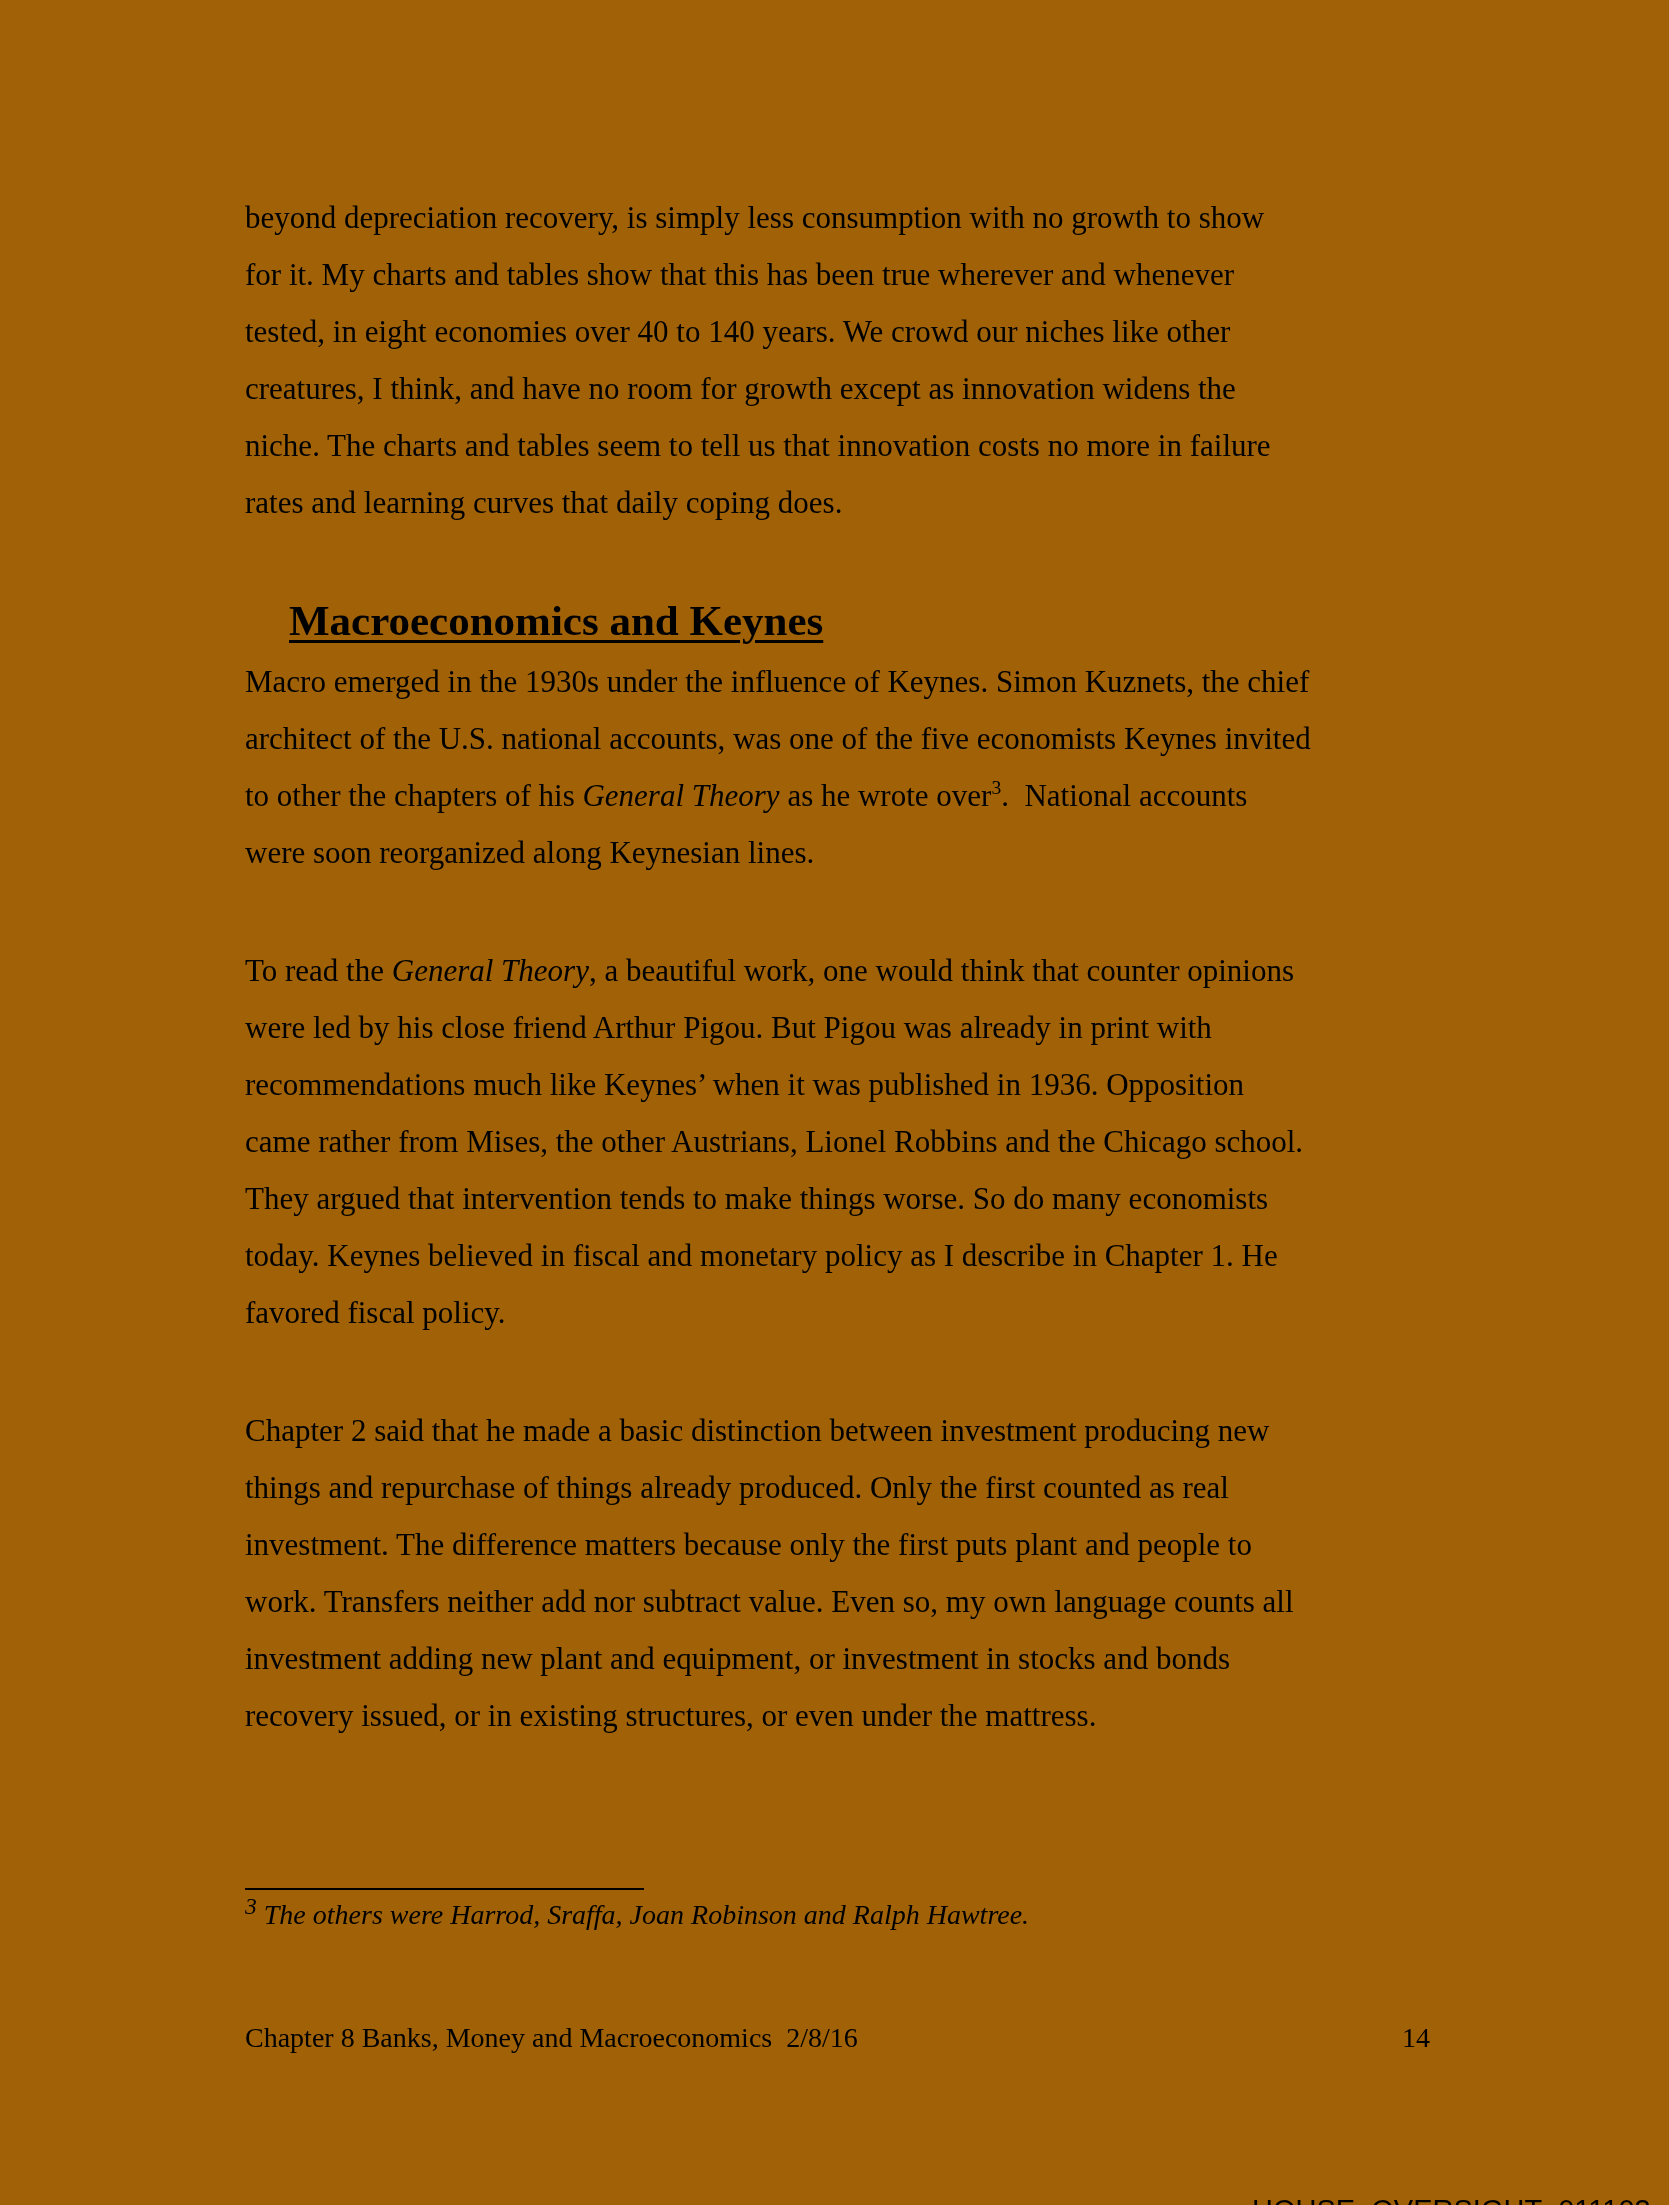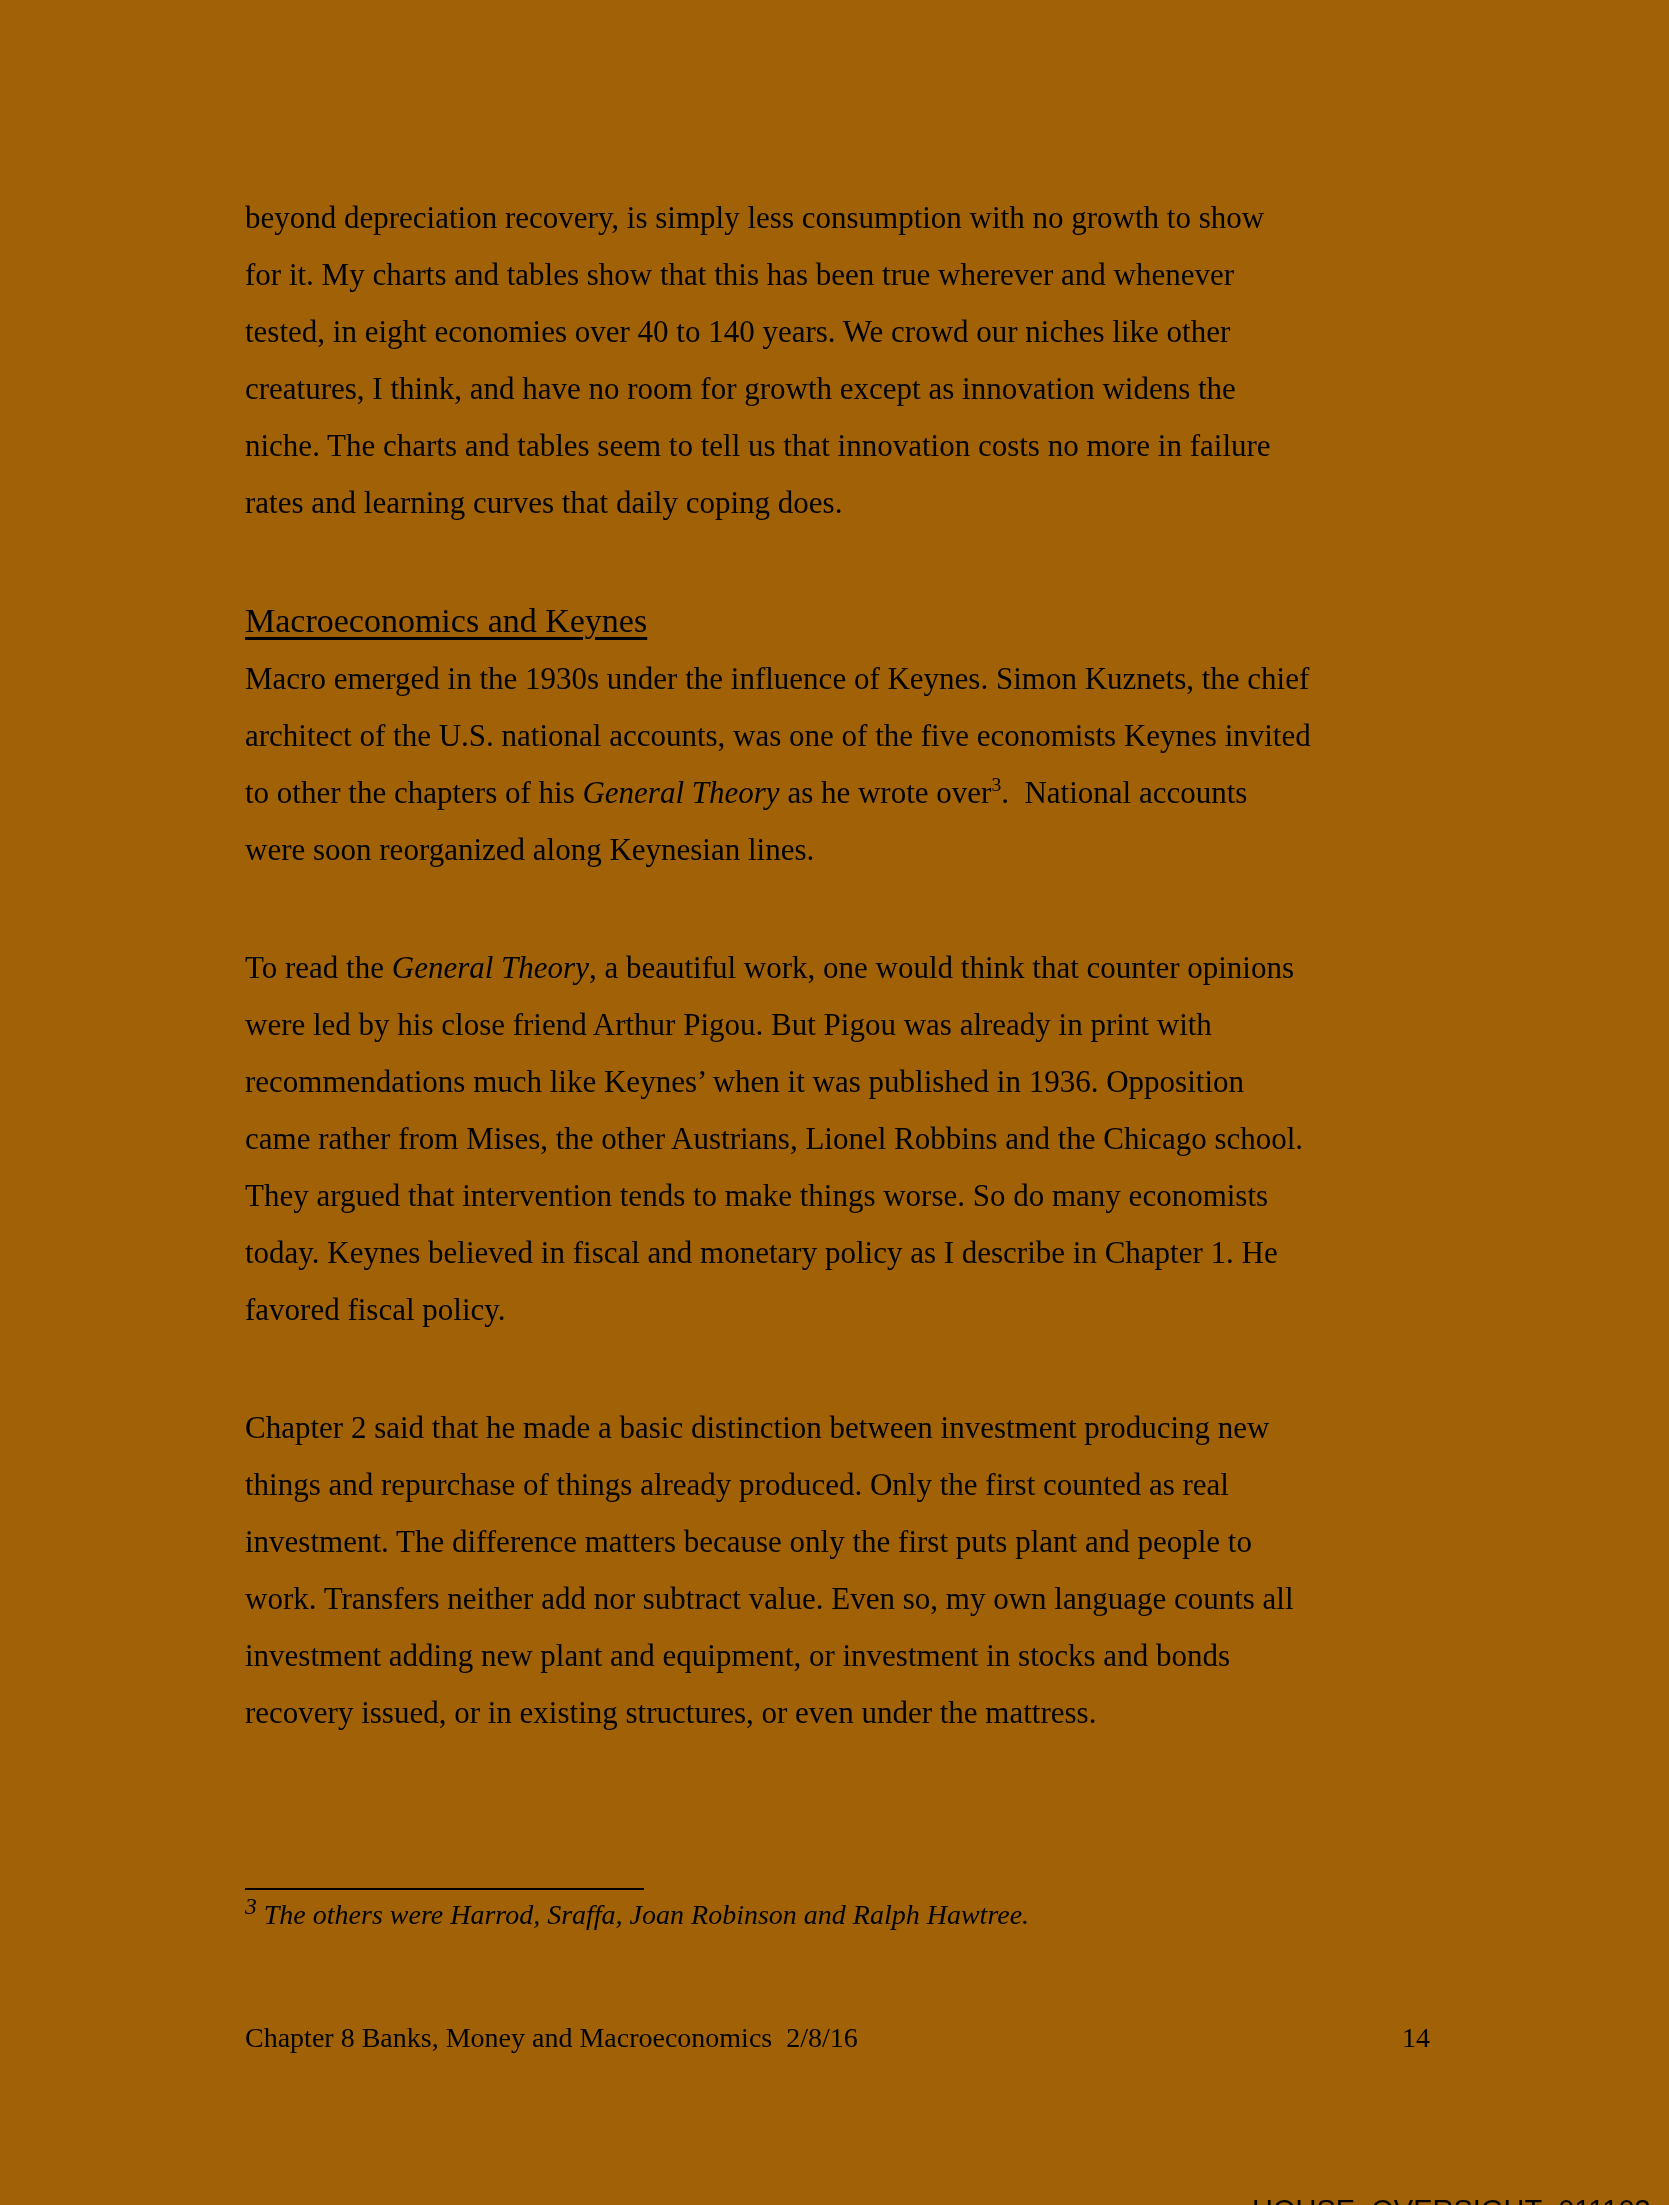--- a/index.html
+++ b/index.html
@@ -22,26 +22,27 @@
   }
   .block { margin: 0; }
   .heading { margin-top: 61px; }
   .para + .para { margin-top: 61px; }
   .line {
     height: 57px;
     line-height: 57px;
     white-space: nowrap;
   }
   .heading .line {
-    font-weight: normal;
-    font-size: 34px;
+    font-weight: bold;
+    font-size: 43px;
     text-decoration: underline;
     text-decoration-thickness: 2.6px;
     text-underline-offset: 5.2px;
     display: inline-block;
+    margin-left: 44px;
   }
   .it { font-style: italic; }
   sup.bsup {
     font-size: 19.6px;
     vertical-align: baseline;
     position: relative;
     top: -11.8px;
   }
   .footnote {
     position: absolute;

